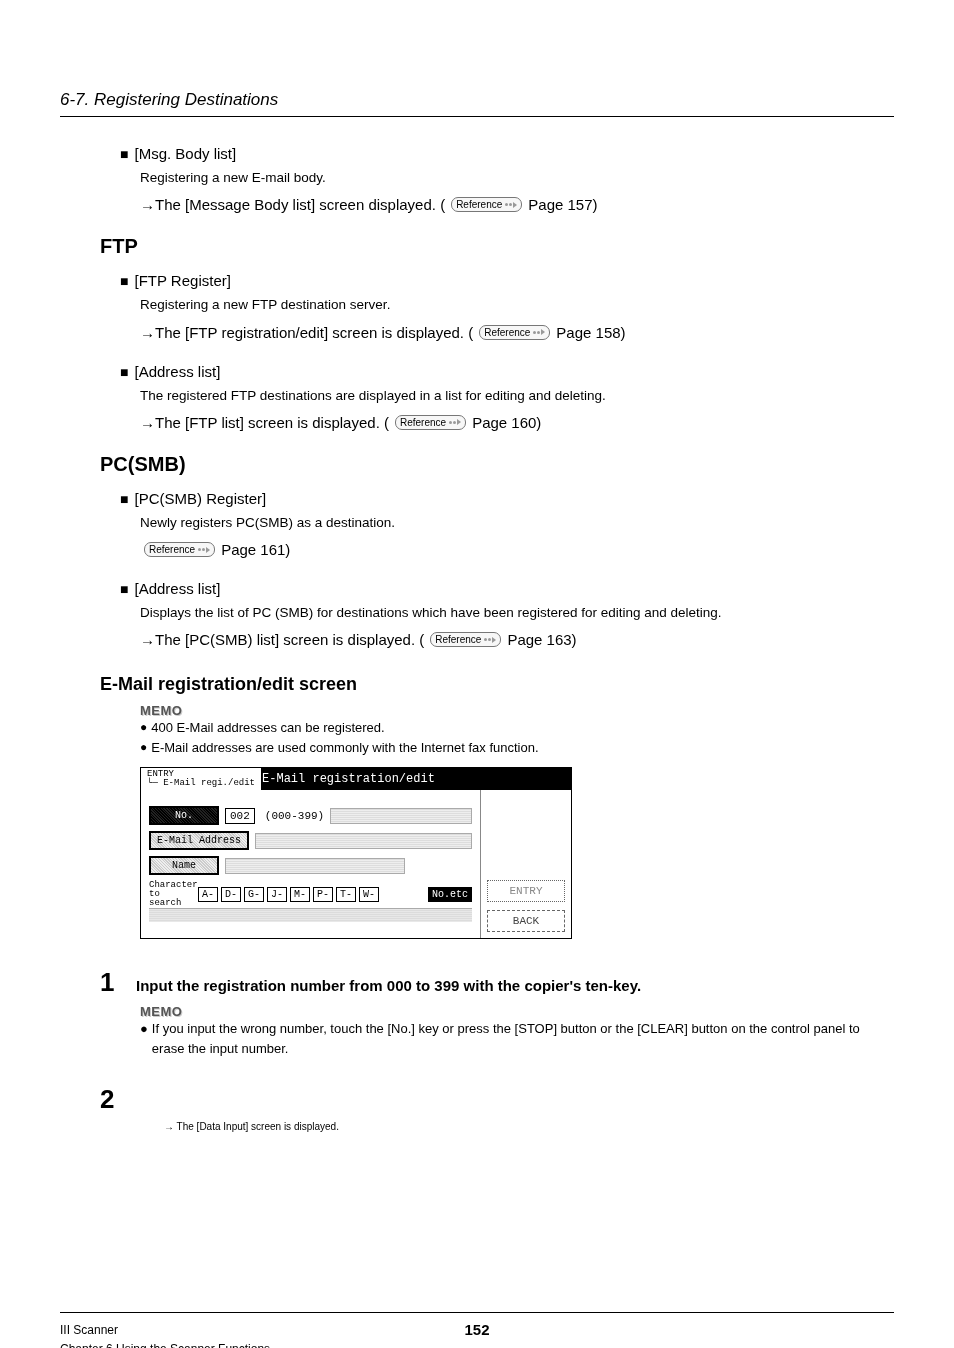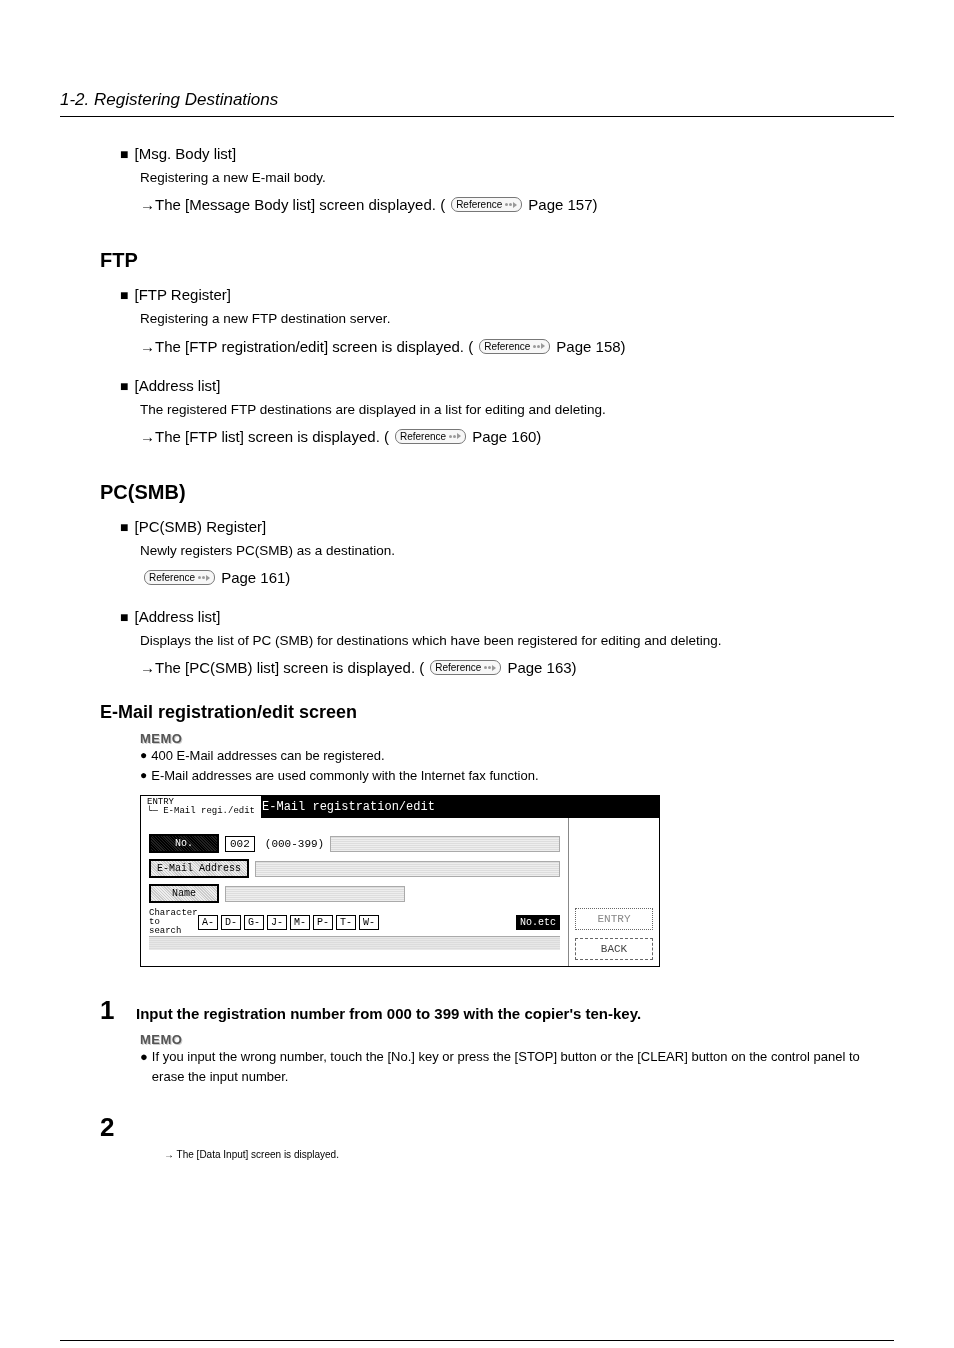--- a/index.html
+++ b/index.html
@@ -64,21 +64,21 @@
   }
   .ref-dots .tri {
     width: 0; height: 0; border-top: 3px solid transparent;
     border-bottom: 3px solid transparent; border-left: 4px solid #999;
     border-radius: 0; background: none;
   }
   .heading-h1 {
     font-size: 20px;
     font-weight: bold;
     margin-left: 40px;
-    margin-top: 36px;
+    margin-top: 8px;
     margin-bottom: 14px;
   }
   .heading-h2 {
     font-size: 18px;
     font-weight: bold;
     margin-left: 40px;
     margin-top: 26px;
     margin-bottom: 8px;
   }
   .memo-label {
@@ -95,21 +95,21 @@
     line-height: 1.5;
     display: flex;
     gap: 4px;
   }
   .memo-block li .dot { font-size: 12px; }
 
   
   .lcd {
     margin-left: 80px;
     margin-bottom: 28px;
-    width: 520px;
+    width: 432px;
     border: 1px solid #000;
     font-family: "Courier New", monospace;
     font-size: 11px;
   }
   .lcd-header {
     background: #000;
     color: #fff;
     display: flex;
     align-items: center;
     height: 22px;
@@ -244,21 +244,21 @@
     font-weight: bold;
     position: absolute;
     left: 50%;
     transform: translateX(-50%);
   }
   .footer-left { line-height: 1.6; }
 </style>
 </head>
 <body>
 
-<div class="section-header-italic">1-2. Registering Destinations</div>
+<div class="section-header-italic">6-7. Registering Destinations</div>
 
 <div class="bullet-row indent-a">
   <span class="black-square">■</span>
   <span class="bullet-title">[Msg. Body list]</span>
 </div>
 <div class="desc-text">Registering a new E-mail body.</div>
 <div class="arrow-line">
   <span>→The [Message Body list] screen displayed. (</span>
   <span class="ref-badge">
     <span>Reference</span>

